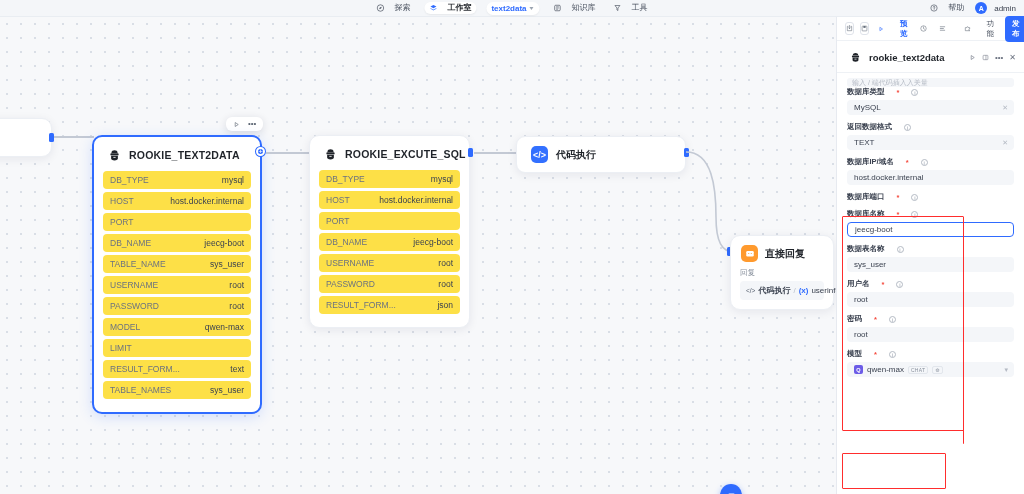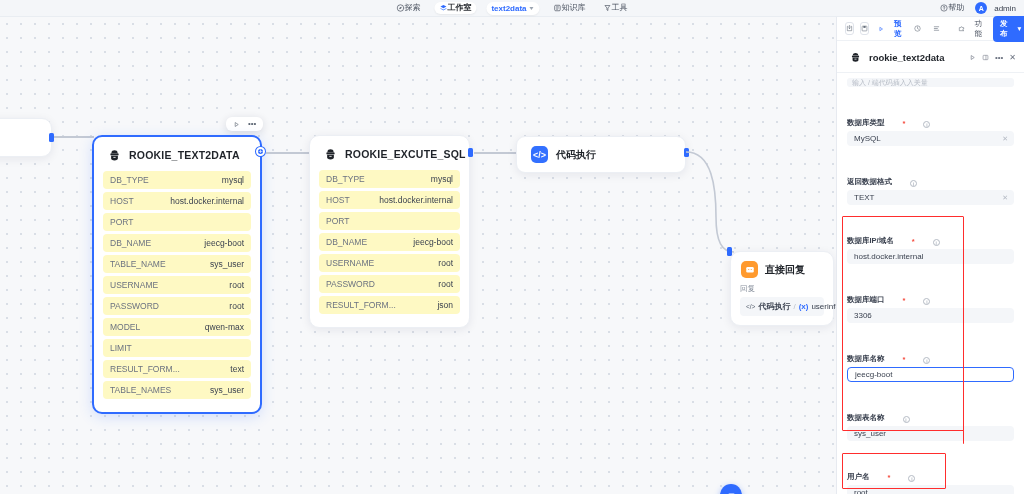--- a/index.html
+++ b/index.html
@@ -17,21 +17,21 @@
     position: absolute; top: 0; left: 0; width: 1024px; height: 17px;
     background: #f4f6f9;
     border-bottom: 1px solid #e9edf2;
     display: flex; align-items: center;
   }
   .nav-center {
     position: absolute; left: 50%; transform: translateX(-50%);
     display: flex; align-items: center; gap: 10px; height: 100%;
   }
   .nav-item {
-    display: flex; align-items: center; gap: 0;
+    display: flex; align-items: center; gap: 10px;
     font-size: 8px; color: #4a5260; line-height: 1;
     padding: 2px 4px; border-radius: 9px; white-space: nowrap;
   }
   .nav-item.active {
     background: #ffffff; color: #1f2329; font-weight: bold;
     box-shadow: 0 1px 2px rgba(0,0,0,.06);
     padding: 2px 5px;
   }
   .nav-ico { width: 8px; height: 8px; display: inline-block; flex: 0 0 auto; }
   .nav-proj {
@@ -88,21 +88,21 @@
     padding: 10px 12px 8px 12px;
   }
   .node-title { font-size: 10.5px; font-weight: bold; letter-spacing: .2px; color: #1f2329; }
   .badge-ico {
     width: 16px; height: 16px; flex: 0 0 auto;
     display: flex; align-items: center; justify-content: center;
   }
   .node-rows { padding: 0 9px 10px 9px; }
   .nrow {
     display: flex; justify-content: space-between; align-items: center;
-    background: #fef9c3; border-radius: 4px;
+    background: #fde047; border-radius: 4px;
     padding: 4px 7px; margin-bottom: 3px; min-height: 17px; text-align: right;
   }
   .nrow .k { font-size: 8.5px; color: #6b7280; }
   .nrow .v { font-size: 8.5px; color: #3b4250; }
 
   
   .pill-node {
     position: absolute; background: #fff; border-radius: 9px;
     box-shadow: 0 2px 10px rgba(20,30,60,.08);
     border: 1px solid #eceff4;
@@ -160,21 +160,21 @@
   .panel {
     position: absolute; top: 17px; right: 0; width: 188px; height: 477px;
     background: #fff; border-left: 1px solid #e7eaf0;
     display: flex; flex-direction: column;
   }
   .panel-toolbar {
     height: 24px; display: flex; align-items: center; gap: 6px;
     padding: 0 6px 0 8px; border-bottom: 1px solid #eef1f5; background: #fff;
   }
   .tbtn {
-    display: flex; align-items: center; gap: 10px;
+    display: flex; align-items: center; gap: 16px;
     font-size: 7.5px; color: #4a5260; padding: 2px 3px; border-radius: 3px;
   }
   .tbtn.blue { color: #2f6bff; font-weight: bold; }
   .tbtn.primary {
     background: #2f6bff; color: #fff; font-weight: bold;
     padding: 3px 7px; border-radius: 4px; margin-left: 2px;
   }
   .tb-spacer { flex: 1; }
   .sq-btn {
     width: 13px; height: 13px; border: 1px solid #dfe3ea; border-radius: 3px;
@@ -195,21 +195,21 @@
   .clip-row {
     background: #f4f6f9; border-radius: 3px; height: 9px;
     display: flex; align-items: center; gap: 4px; padding: 0 5px;
     font-size: 7px; color: #b4bac4; overflow: hidden;
   }
   .custom-show { font-size: 7.5px; color: #3b4250; padding: 4px 0 8px 0; }
 
   .fgroup { margin-bottom: 7px; }
   .flabel {
     font-size: 7.5px; font-weight: bold; color: #3b4250;
-    display: flex; align-items: flex-end; gap: 18px; margin-bottom: 3px; margin-top: 31px;
+    display: flex; align-items: center; gap: 12px; margin-bottom: 3px;
   }
   .req { color: #f5483b; font-weight: bold; }
   .info-i {
     width: 7px; height: 7px; border-radius: 50%;
     border: 1px solid #b4bac4; color: #b4bac4;
     font-size: 5px; line-height: 6px; text-align: center;
     display: inline-block; font-style: normal;
   }
   .field {
     background: #f4f6f9; border-radius: 4px; height: 15px;
@@ -441,21 +441,21 @@
       <span class="sq-ico sq-blue">&lt;/&gt;</span>
       <span class="pill-title">代码执行</span>
     </div>
     <div class="port" style="left:684px; top:131px;"></div>
 
     <svg style="position:absolute; left:686px; top:130px;" width="50" height="110">
       <path d="M0 5 C 26 5, 30 40, 30 70 C 30 95, 36 105, 48 105" fill="none" stroke="#c3c9d4" stroke-width="1.6"></path>
     </svg>
     <div class="port" style="left:727px; top:230px;"></div>
 
-    <div class="reply-node" style="left:730px; top:234px;">
+    <div class="reply-node" style="left:730px; top:218px;">
       <div class="reply-head">
         <span class="sq-ico sq-orange">
           <svg width="10" height="10" viewBox="0 0 16 16">
               <rect x="2" y="3" width="12" height="9" rx="2" fill="#fff"></rect>
               <circle cx="6" cy="7.2" r=".9" fill="#ff9a2e"></circle>
               <circle cx="10" cy="7.2" r=".9" fill="#ff9a2e"></circle>
             </svg>
         </span>
         <span class="pill-title">直接回复</span>
       </div>
@@ -595,23 +595,20 @@
           <span>host.docker.internal</span>
         </div>
       </div>
 
       <div class="fgroup">
         <div class="flabel">
           <span>数据库端口</span>
           <span class="req">*</span>
           <i class="info-i">i</i>
         </div>
-        <div class="field">
-          <span>3306</span>
-        </div>
       </div>
 
       <div class="fgroup">
         <div class="flabel">
           <span>数据库名称</span>
           <span class="req">*</span>
           <i class="info-i">i</i>
         </div>
         <div class="field focused">
           <span>jeecg-boot</span>

